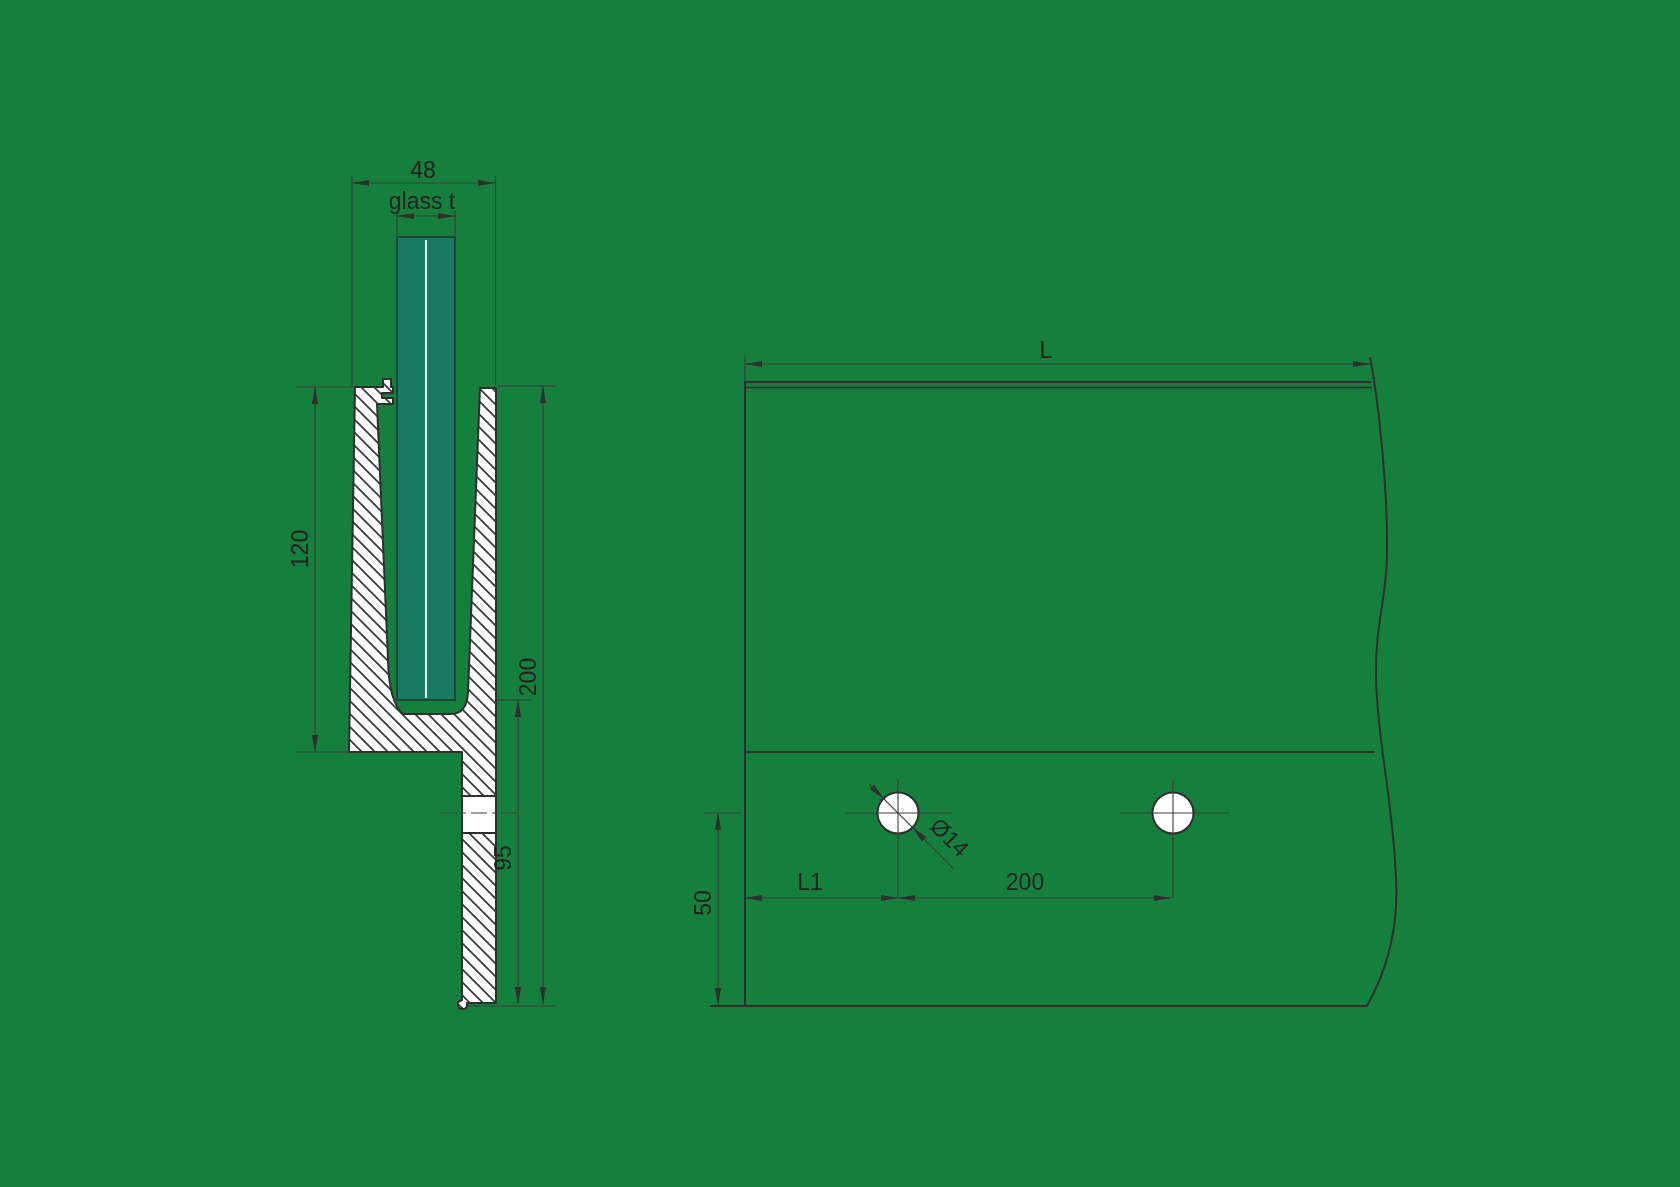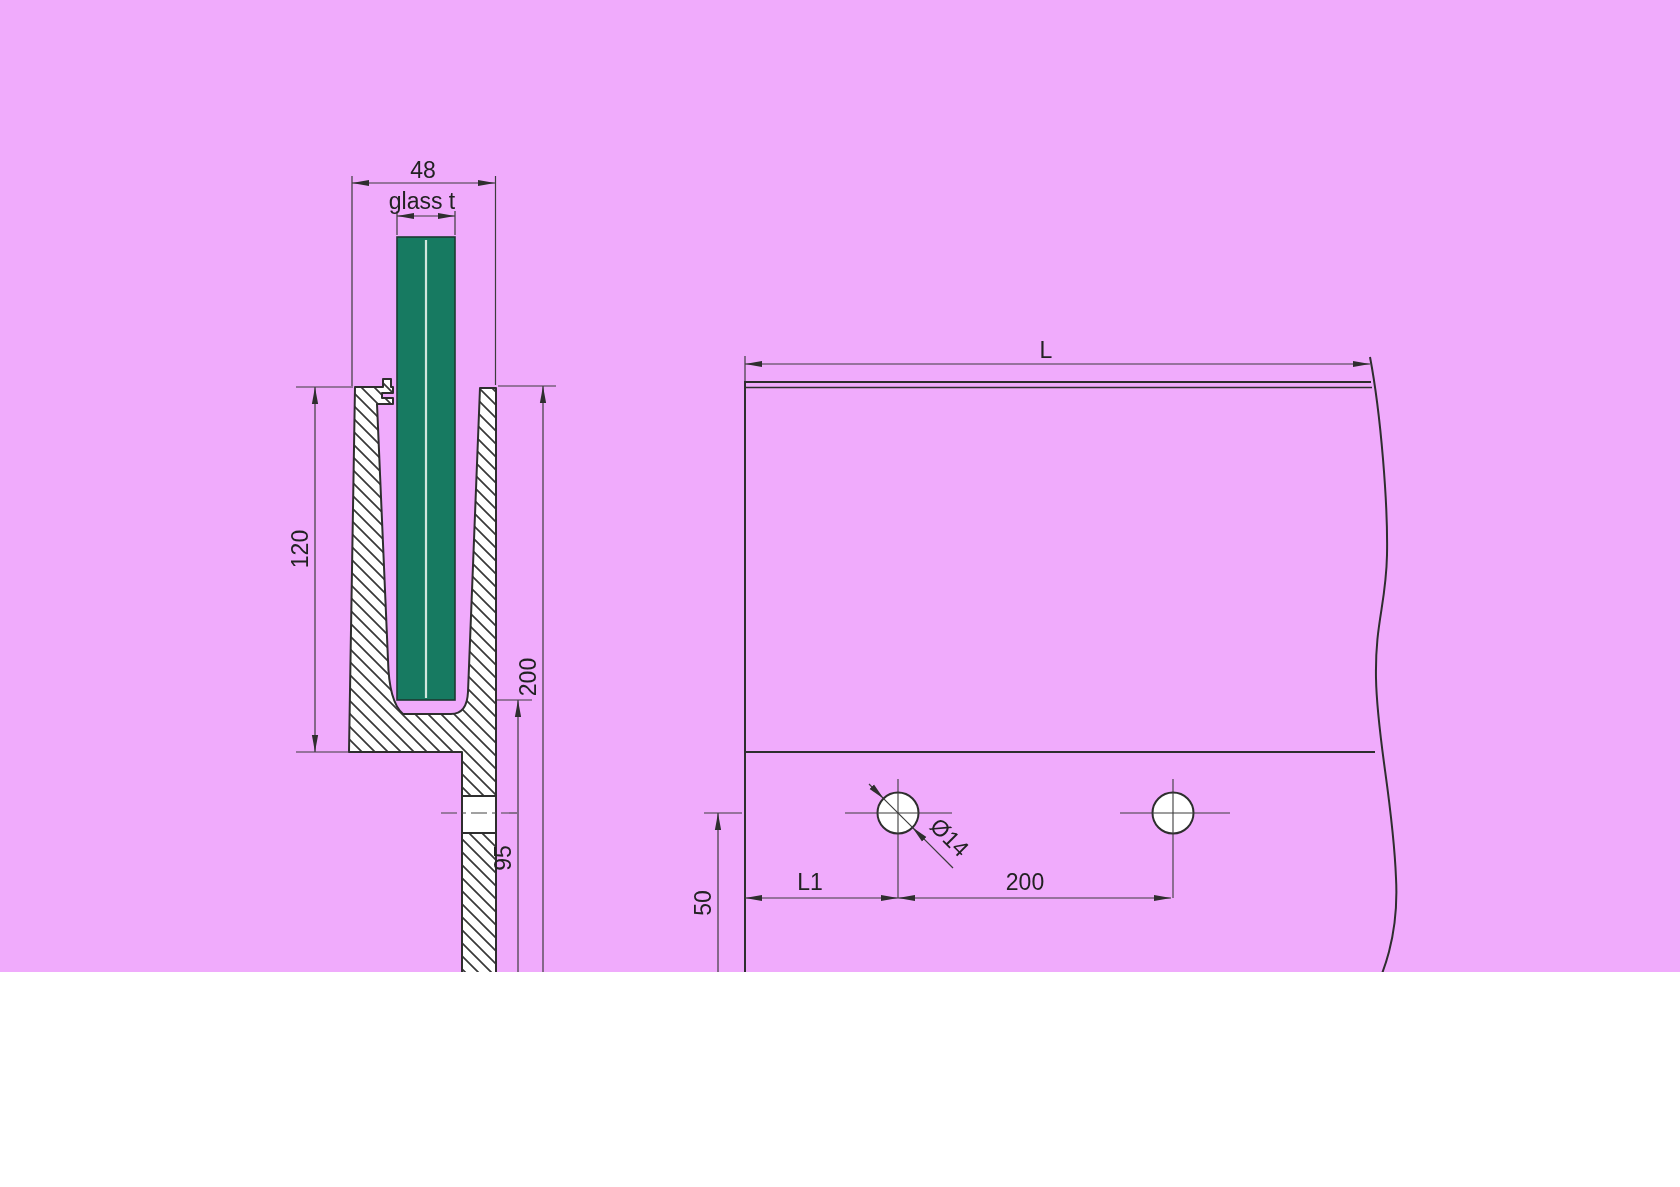--- a/index.html
+++ b/index.html
@@ -1,19 +1,19 @@
 <!DOCTYPE html>
 <html><head>
 <meta charset="utf-8">
 <style>
   html,body{margin:0;padding:0;background:#ffffff;}
   .canvas{
     position:relative;
-    width:1680px;height:972px;
-    background:#f0abfc;
+    width:1680px;height:1187px;
+    background:#15803d;
     font-family:"Liberation Sans", sans-serif;
     overflow:hidden;
   }
   svg{display:block;}
   text{
     font-family:"Liberation Sans", sans-serif;
     font-size:23px;
     fill:#222222;
   }
 </style>

